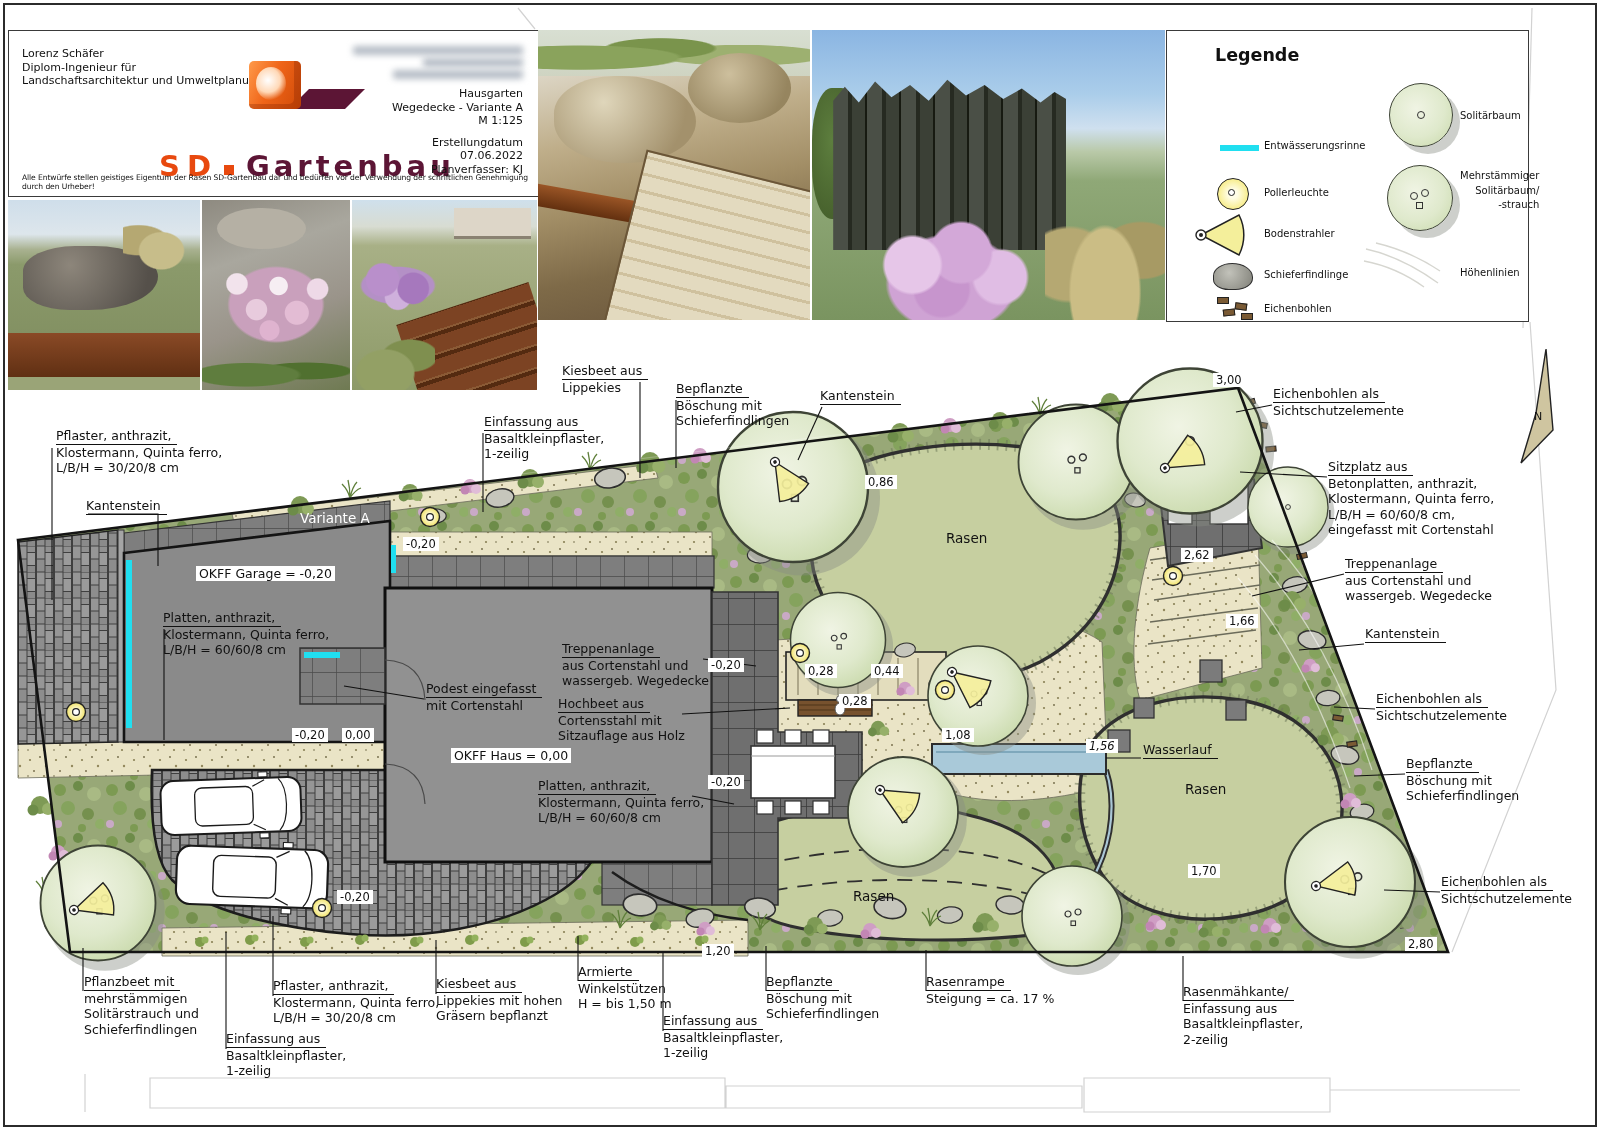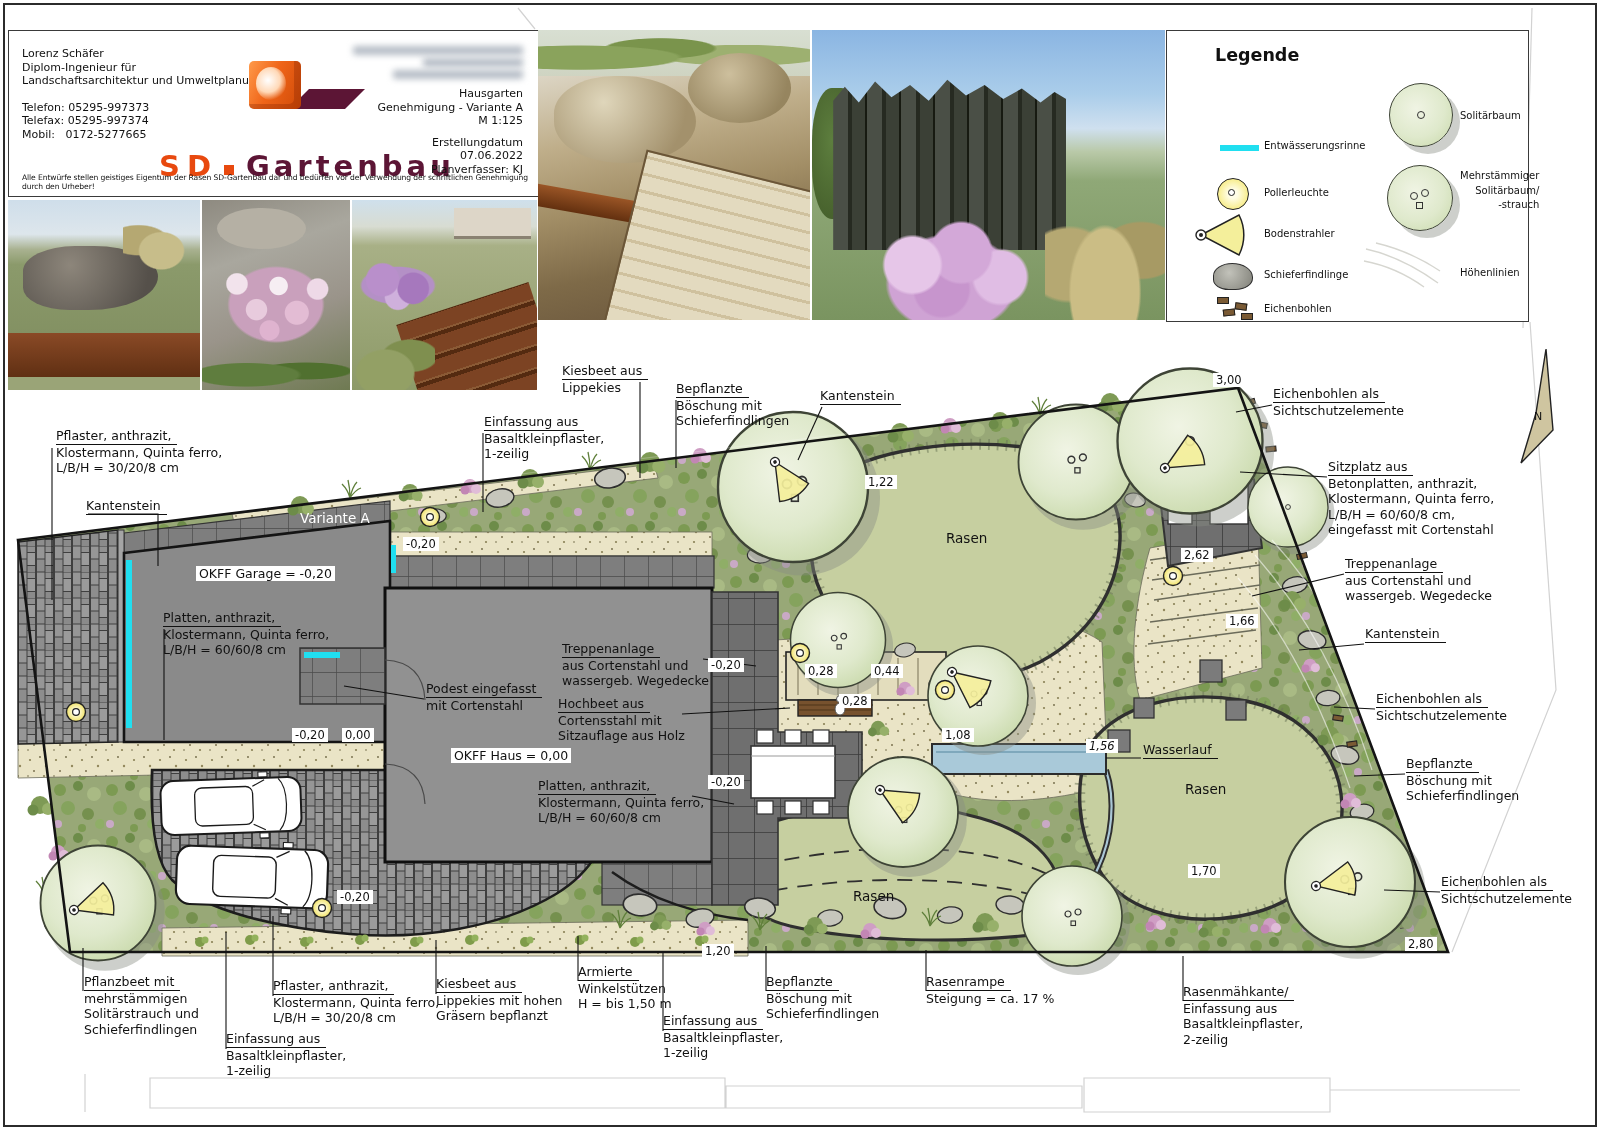--- a/index.html
+++ b/index.html
@@ -434,42 +434,37 @@
 </g>
 </svg>
 
 <div class="abs box" style="left:8px;top:30px;width:529px;height:165px;">
   <div class="tb-left">
     <div class="grp">
       <div class="t-line">Lorenz Schäfer</div>
       <div class="t-line">Diplom-Ingenieur für</div>
       <div class="t-line">Landschaftsarchitektur und Umweltplanung</div>
     </div>
-    <div class="grp">
-      <div class="t-line">Telefon: 05295-997373</div>
-      <div class="t-line">Telefax: 05295-997374</div>
-      <div class="t-line">Mobil:   0172-5277665</div>
-    </div>
   </div>
   <div class="cube-shadow"></div>
   <div class="cube"></div>
   <div class="brand">
     <span class="sd">SD</span>
     <span class="dotsq"></span>
     <span class="gn">Gartenbau</span>
   </div>
   <div class="tb-right">
     <div class="grp">
       <div class="red-bar" style="width:170px;"></div>
       <div class="red-bar" style="width:100px;"></div>
       <div class="red-bar" style="width:130px;"></div>
     </div>
     <div class="grp">
       <div class="t-line">Hausgarten</div>
-      <div class="t-line">Genehmigung - Variante A</div>
+      <div class="t-line">Wegedecke - Variante A</div>
       <div class="t-line">M 1:125</div>
     </div>
     <div class="grp">
       <div class="t-line">Erstellungdatum</div>
       <div class="t-line">07.06.2022</div>
       <div class="t-line">Planverfasser: KJ</div>
     </div>
   </div>
   <div class="copyright">Alle Entwürfe stellen geistiges Eigentum der Rasen SD-Gartenbau dar und bedürfen vor der Verwendung der schriftlichen Genehmigung durch den Urheber!</div>
 </div>
@@ -590,21 +585,21 @@
 wassergeb. Wegedecke</span></div>
 <div class="co" style="left:558px;top:696px;"><span class="t">Hochbeet aus</span><span class="r">Cortensstahl mit
 Sitzauflage aus Holz</span></div>
 <div class="co" style="left:538px;top:778px;"><span class="t">Platten, anthrazit,</span><span class="r">Klostermann, Quinta ferro,
 L/B/H = 60/60/8 cm</span></div>
 <div class="co" style="left:163px;top:610px;"><span class="t">Platten, anthrazit,</span><span class="r">Klostermann, Quinta ferro,
 L/B/H = 60/60/8 cm</span></div>
 <div class="co" style="left:1143px;top:742px;"><span class="t">Wasserlauf</span><span class="r"></span></div>
 
 <div class="meas" style="left:1213px;top:373px;">3,00</div>
-<div class="meas" style="left:865px;top:475px;">1,22</div>
+<div class="meas" style="left:865px;top:475px;">0,86</div>
 <div class="meas" style="left:1181px;top:548px;">2,62</div>
 <div class="meas" style="left:1226px;top:614px;">1,66</div>
 <div class="meas" style="left:403px;top:537px;">-0,20</div>
 <div class="meas" style="left:292px;top:728px;">-0,20</div>
 <div class="meas" style="left:342px;top:728px;">0,00</div>
 <div class="meas" style="left:337px;top:890px;">-0,20</div>
 <div class="meas" style="left:708px;top:658px;">-0,20</div>
 <div class="meas" style="left:708px;top:775px;">-0,20</div>
 <div class="meas" style="left:805px;top:664px;">0,28</div>
 <div class="meas" style="left:871px;top:664px;">0,44</div>

